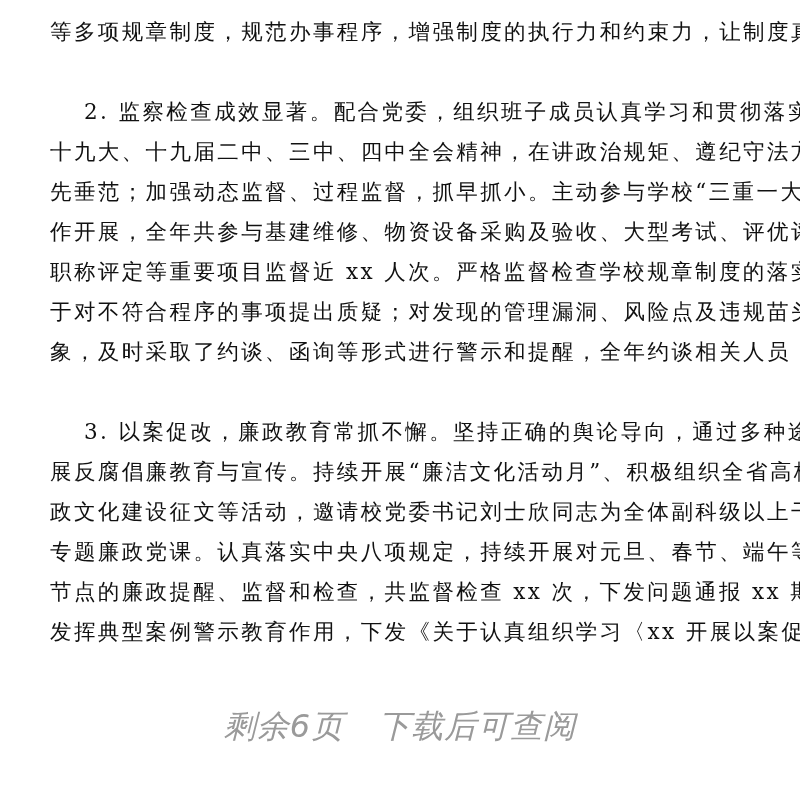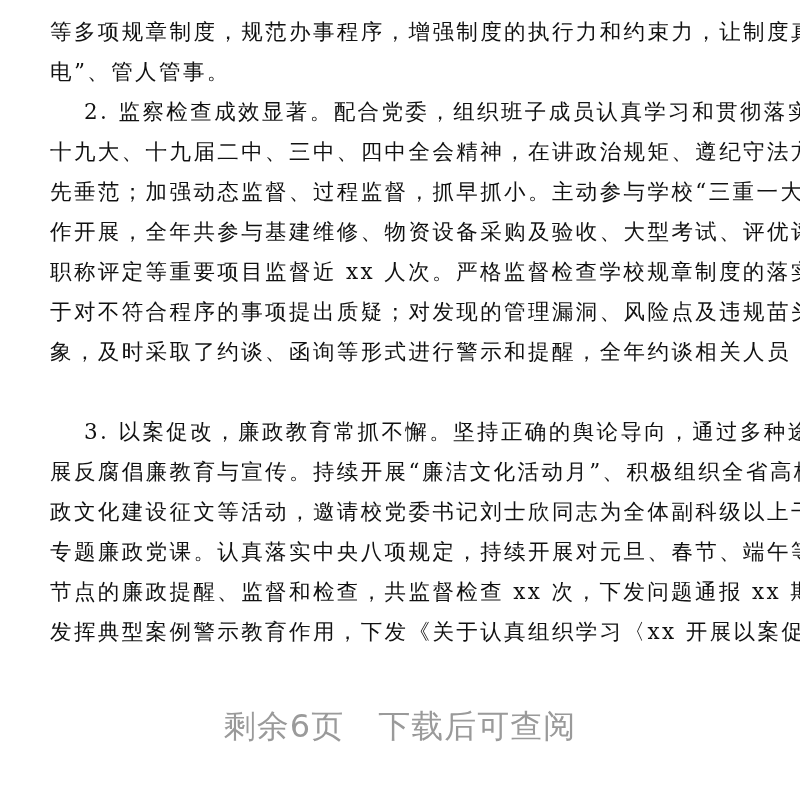--- a/index.html
+++ b/index.html
@@ -4,29 +4,28 @@
 <style>
   html, body { margin: 0; padding: 0; background: #ffffff; }
   body { width: 800px; height: 806px; position: relative; overflow: hidden;
          font-family: "DejaVu Serif", "Liberation Serif", serif; color: #111; }
   .page { position: absolute; left: 0; top: 0; width: 800px; height: 806px; }
   .line { position: absolute; left: 50px; width: 700px; font-size: 21.5px;
           line-height: 40px; white-space: nowrap; letter-spacing: 2.4px; }
   .indent { left: 84px; }
   .footer { position: absolute; left: 0; width: 800px; top: 705px; text-align: center;
             font-family: "DejaVu Sans", "Liberation Sans", sans-serif; font-size: 32px;
-            color: #9a9a9a; letter-spacing: 1px; }
+            color: #9a9a9a; letter-spacing: 1px; font-style: italic; }
   .footer .gap { display: inline-block; width: 34px; }
 </style>
 </head>
 <body>
 
 <div class="page">
   <div class="line" style="top:12px">等多项规章制度，规范办事程序，增强制度的执行力和约束力，让制度真正“带</div>
-  <div class="line" style="top:52px">电”、管人管事。</div>
   <div class="line indent" style="top:92px">2. 监察检查成效显著。配合党委，组织班子成员认真学习和贯彻落实党的</div>
   <div class="line" style="top:132px">十九大、十九届二中、三中、四中全会精神，在讲政治规矩、遵纪守法方面率</div>
   <div class="line" style="top:172px">先垂范；加强动态监督、过程监督，抓早抓小。主动参与学校“三重一大”工</div>
   <div class="line" style="top:212px">作开展，全年共参与基建维修、物资设备采购及验收、大型考试、评优评先、</div>
   <div class="line" style="top:252px">职称评定等重要项目监督近 xx 人次。严格监督检查学校规章制度的落实，敢</div>
   <div class="line" style="top:292px">于对不符合程序的事项提出质疑；对发现的管理漏洞、风险点及违规苗头与现</div>
   <div class="line" style="top:332px">象，及时采取了约谈、函询等形式进行警示和提醒，全年约谈相关人员 xx 余</div>
   <div class="line indent" style="top:412px">3. 以案促改，廉政教育常抓不懈。坚持正确的舆论导向，通过多种途径开</div>
   <div class="line" style="top:452px">展反腐倡廉教育与宣传。持续开展“廉洁文化活动月”、积极组织全省高校廉</div>
   <div class="line" style="top:492px">政文化建设征文等活动，邀请校党委书记刘士欣同志为全体副科级以上干部上</div>

